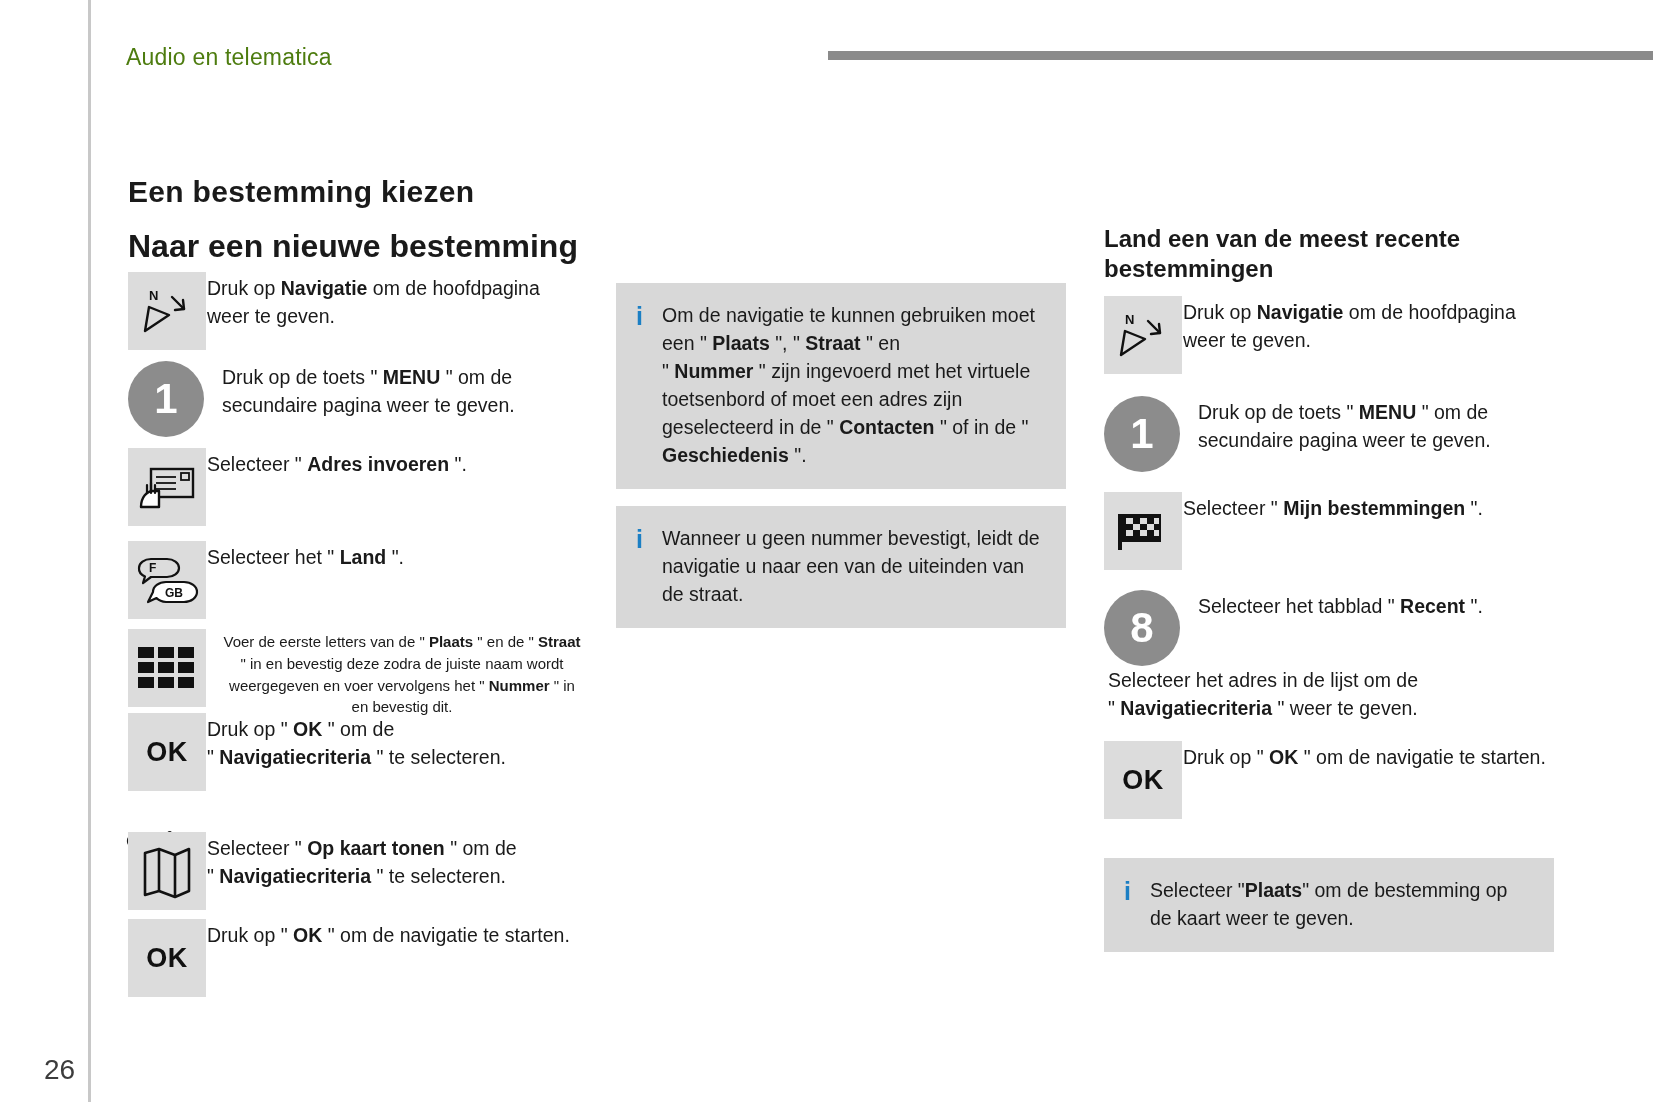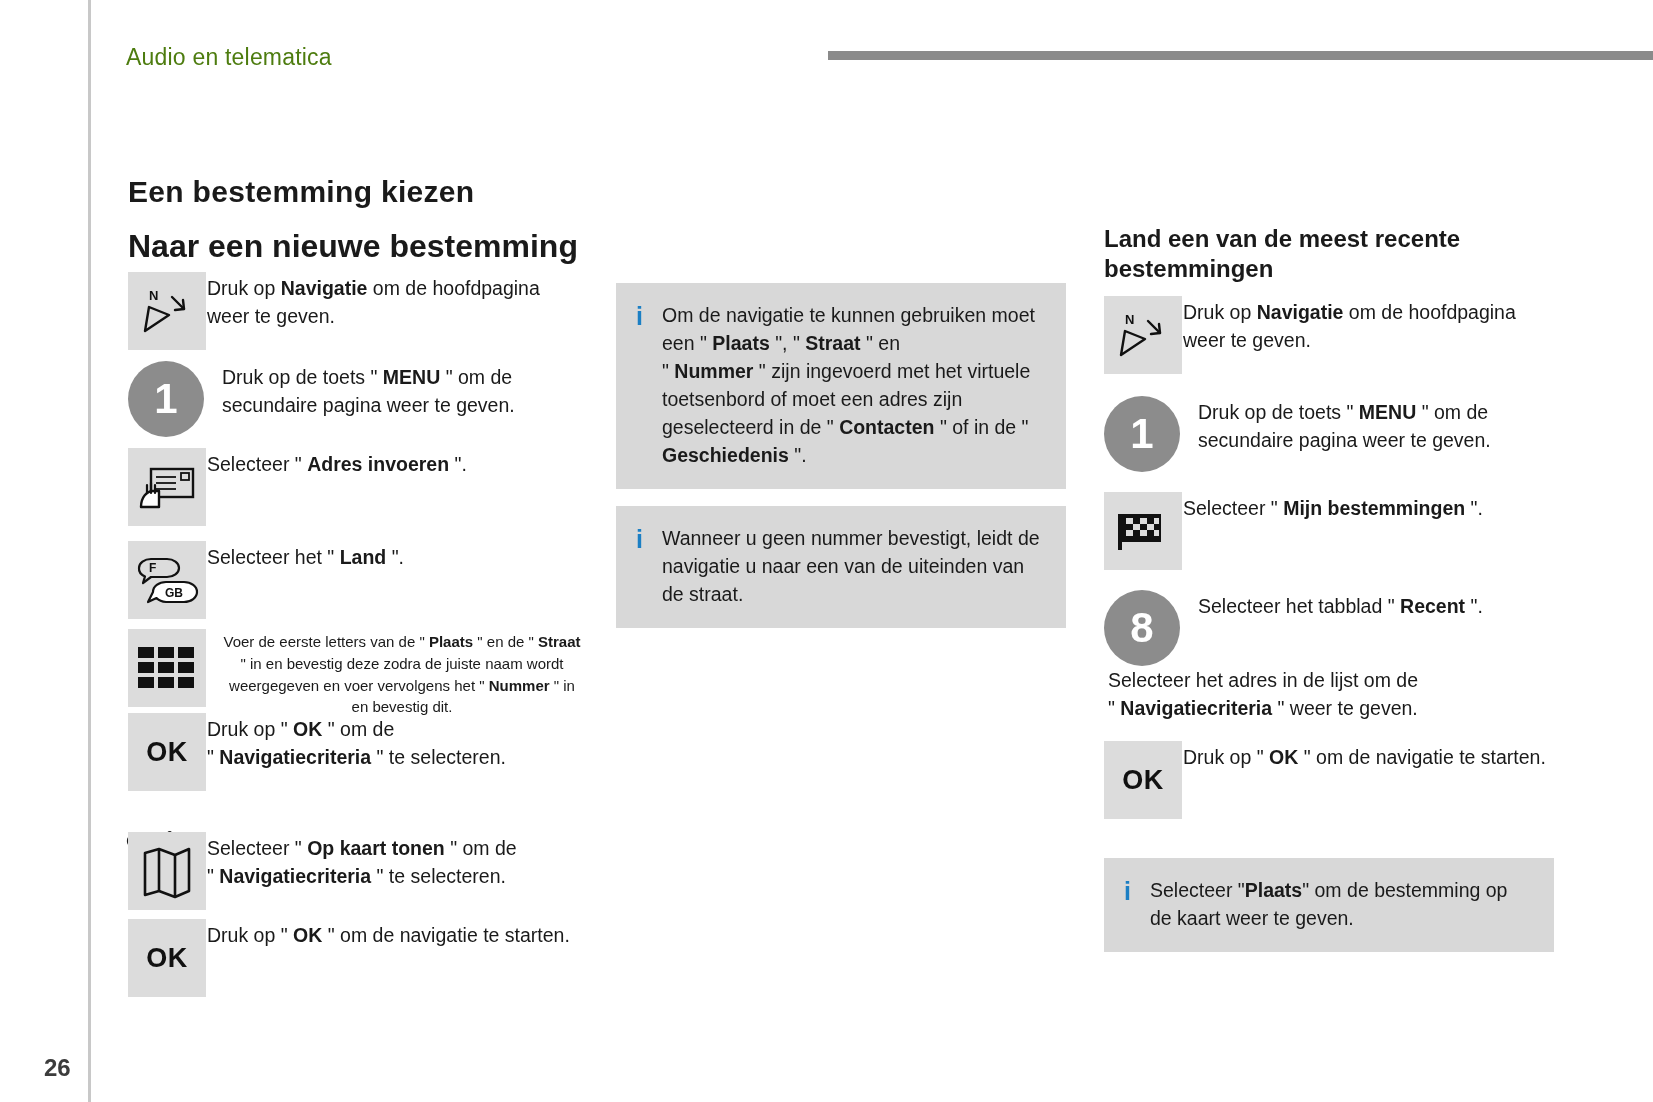--- a/index.html
+++ b/index.html
@@ -29,22 +29,22 @@
   }
   .header-bar {
     position: absolute;
     left: 828px; top: 51px;
     width: 825px; height: 9px;
     background: #8a8a8a;
   }
   .page-number {
     position: absolute;
     left: 44px; top: 1054px;
-    font-size: 24px;
-    font-weight: bold;
+    font-size: 28px;
+    font-weight: normal;
     color: #3c3c3c;
   }
 
   
   .h1 {
     position: absolute;
     left: 128px; top: 175px;
     font-size: 30px;
     font-weight: bold;
     letter-spacing: .3px;

